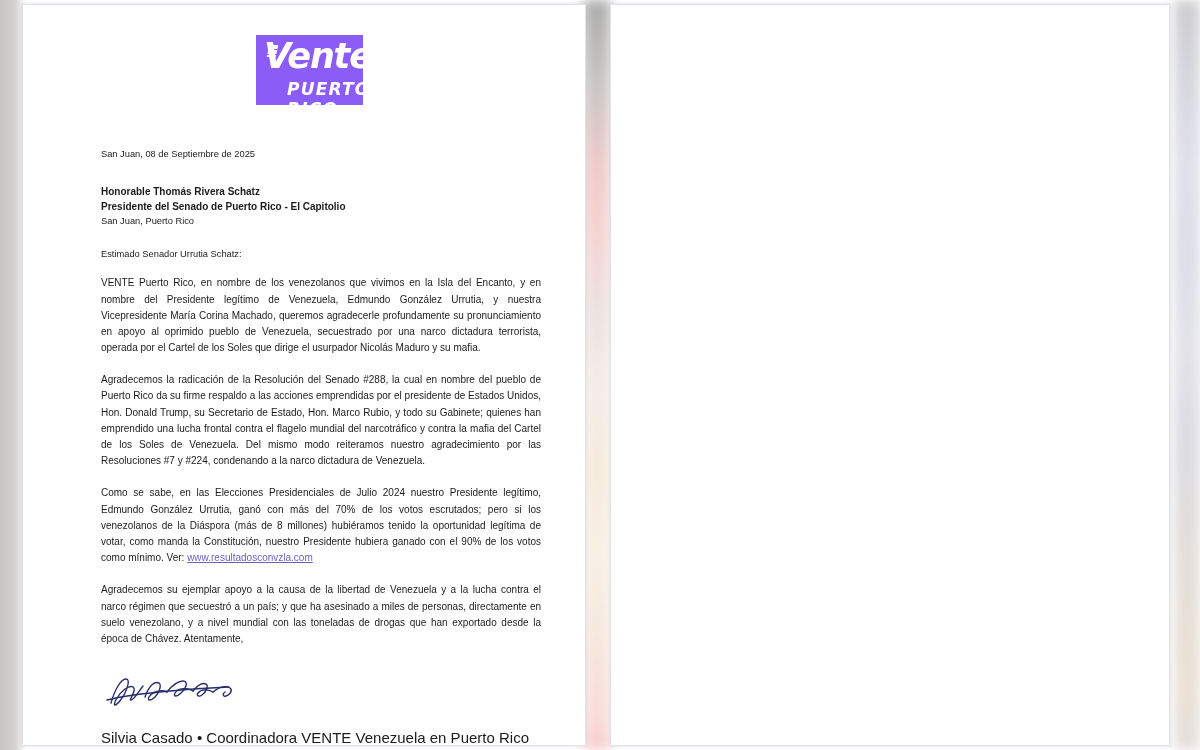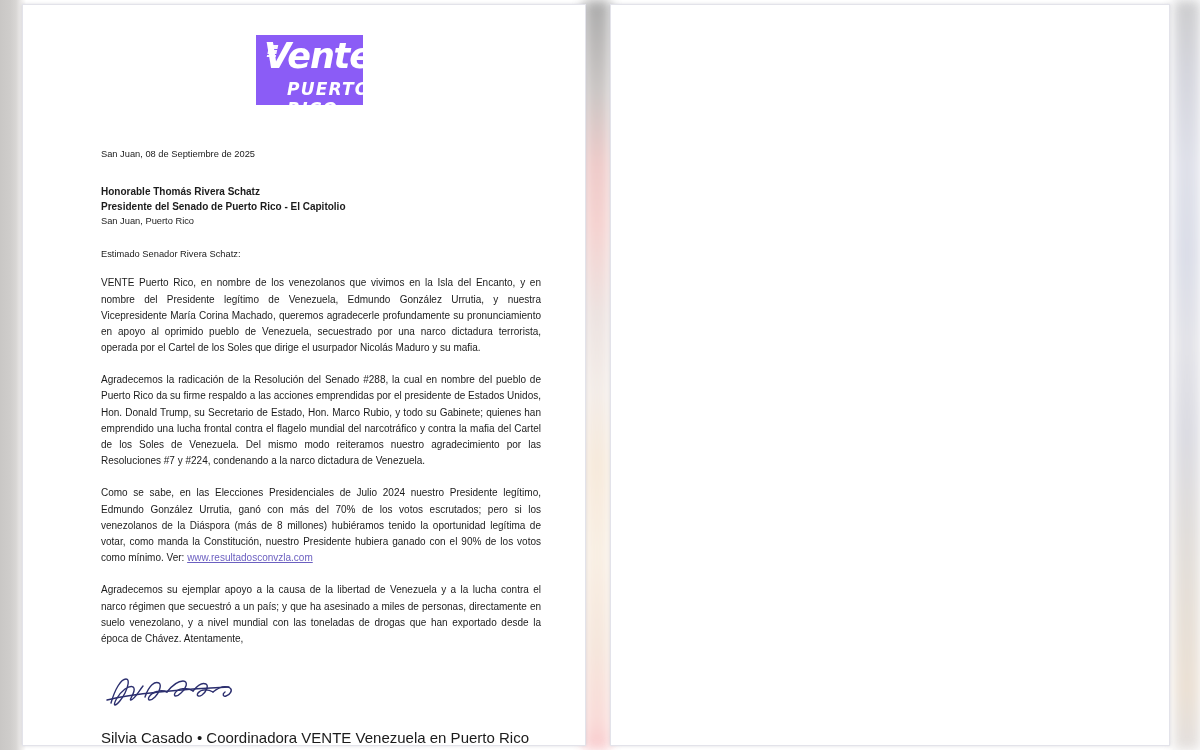--- a/index.html
+++ b/index.html
@@ -155,21 +155,21 @@
     </div>
 
     <div class="letter letter-left">
 
       <div class="line-date">San Juan, 08 de Septiembre de 2025</div>
 
       <div class="addr-bold">Honorable Thomás Rivera Schatz</div>
       <div class="addr-bold">Presidente del Senado de Puerto Rico - El Capitolio</div>
       <div class="addr-plain">San Juan, Puerto Rico</div>
 
-      <div class="salutation">Estimado Senador Rivera Schatz:</div>
+      <div class="salutation">Estimado Senador Urrutia Schatz:</div>
 
       <p class="body">VENTE Puerto Rico, en nombre de los venezolanos que vivimos en la Isla del Encanto, y en nombre del Presidente legítimo de Venezuela, Edmundo González Urrutia, y nuestra Vicepresidente María Corina Machado, queremos agradecerle profundamente su pronunciamiento en apoyo al oprimido pueblo de Venezuela, secuestrado por una narco dictadura terrorista, operada por el Cartel de los Soles que dirige el usurpador Nicolás Maduro y su mafia.</p>
       <p class="body">Agradecemos la radicación de la Resolución del Senado #288, la cual en nombre del pueblo de Puerto Rico da su firme respaldo a las acciones emprendidas por el presidente de Estados Unidos, Hon. Donald Trump, su Secretario de Estado, Hon. Marco Rubio, y todo su Gabinete; quienes han emprendido una lucha frontal contra el flagelo mundial del narcotráfico y contra la mafia del Cartel de los Soles de Venezuela. Del mismo modo reiteramos nuestro agradecimiento por las Resoluciones #7 y #224, condenando a la narco dictadura de Venezuela.</p>
 
       <p class="body"><span>Como se sabe, en las Elecciones Presidenciales de Julio 2024 nuestro Presidente legítimo, Edmundo González Urrutia, ganó con más del 70% de los votos escrutados; pero si los venezolanos de la Diáspora (más de 8 millones) hubiéramos tenido la oportunidad legítima de votar, como manda la Constitución, nuestro Presidente hubiera ganado con el 90% de los votos como mínimo. Ver: </span><a class="weblink" href="#">www.resultadosconvzla.com</a></p>
 
       <p class="body">Agradecemos su ejemplar apoyo a la causa de la libertad de Venezuela y a la lucha contra el narco régimen que secuestró a un país; y que ha asesinado a miles de personas, directamente en suelo venezolano, y a nivel mundial con las toneladas de drogas que han exportado desde la época de Chávez. Atentamente,</p>
 
       <div class="sig-block">
         <svg class="sig-img" width="200" height="36" viewBox="0 0 200 36">

